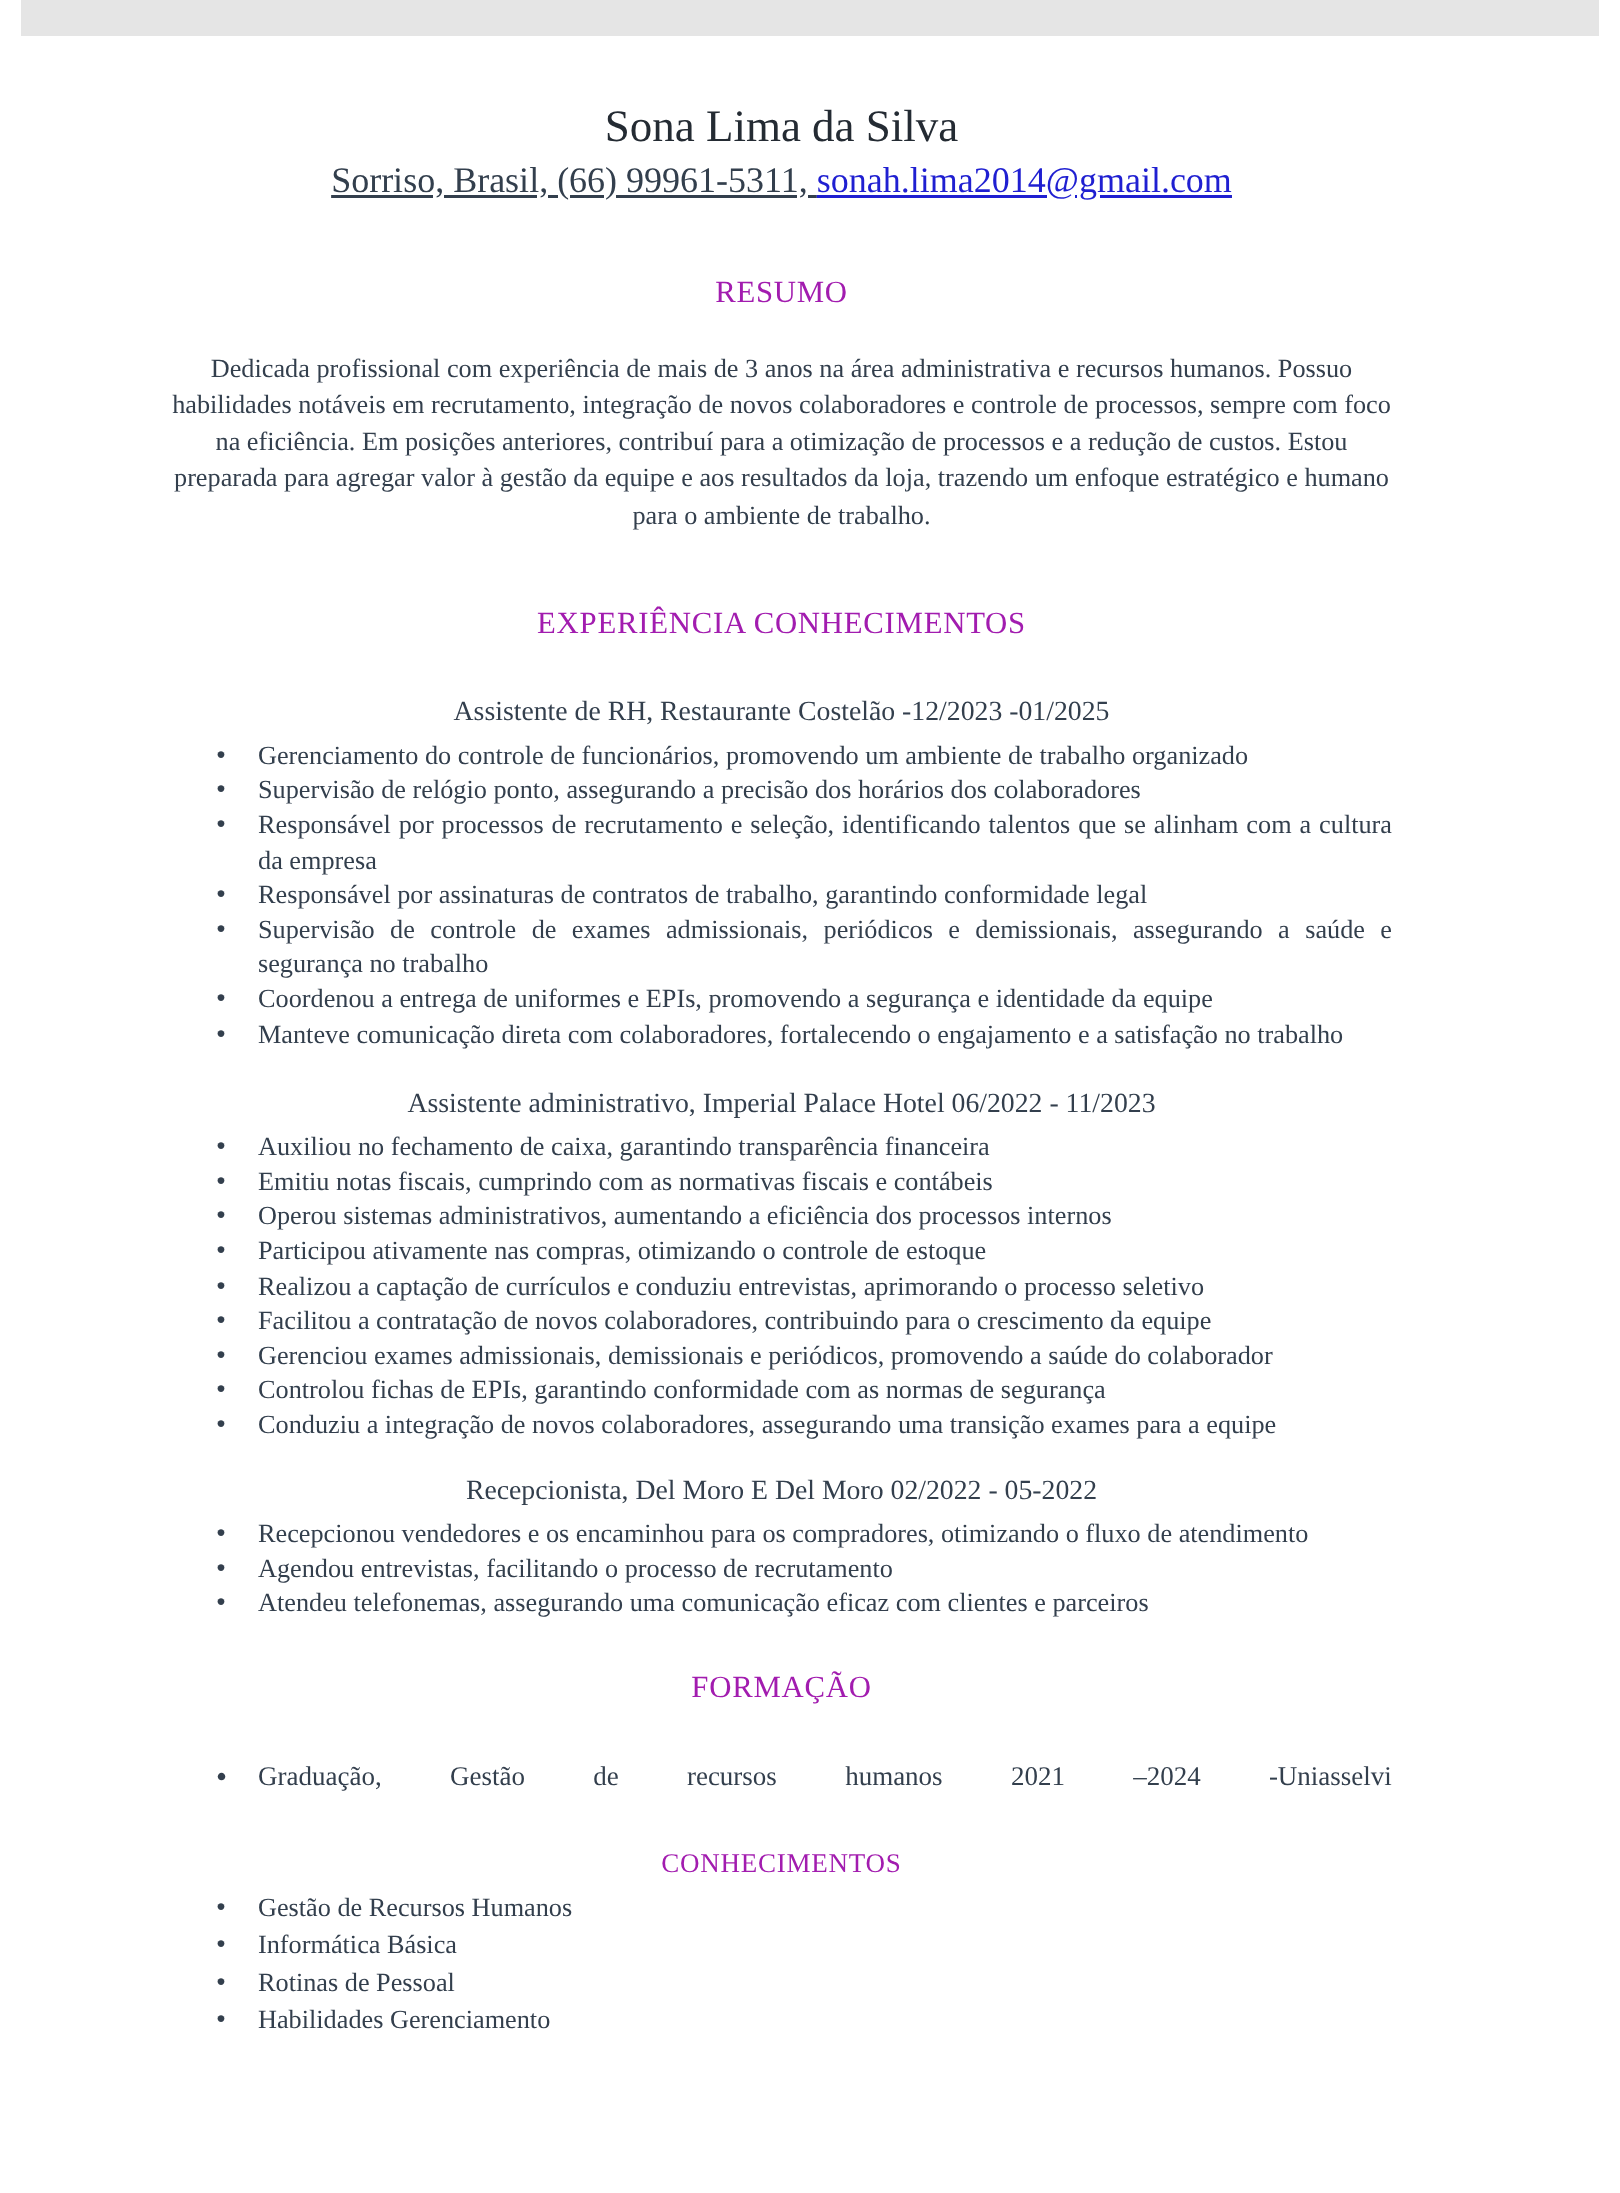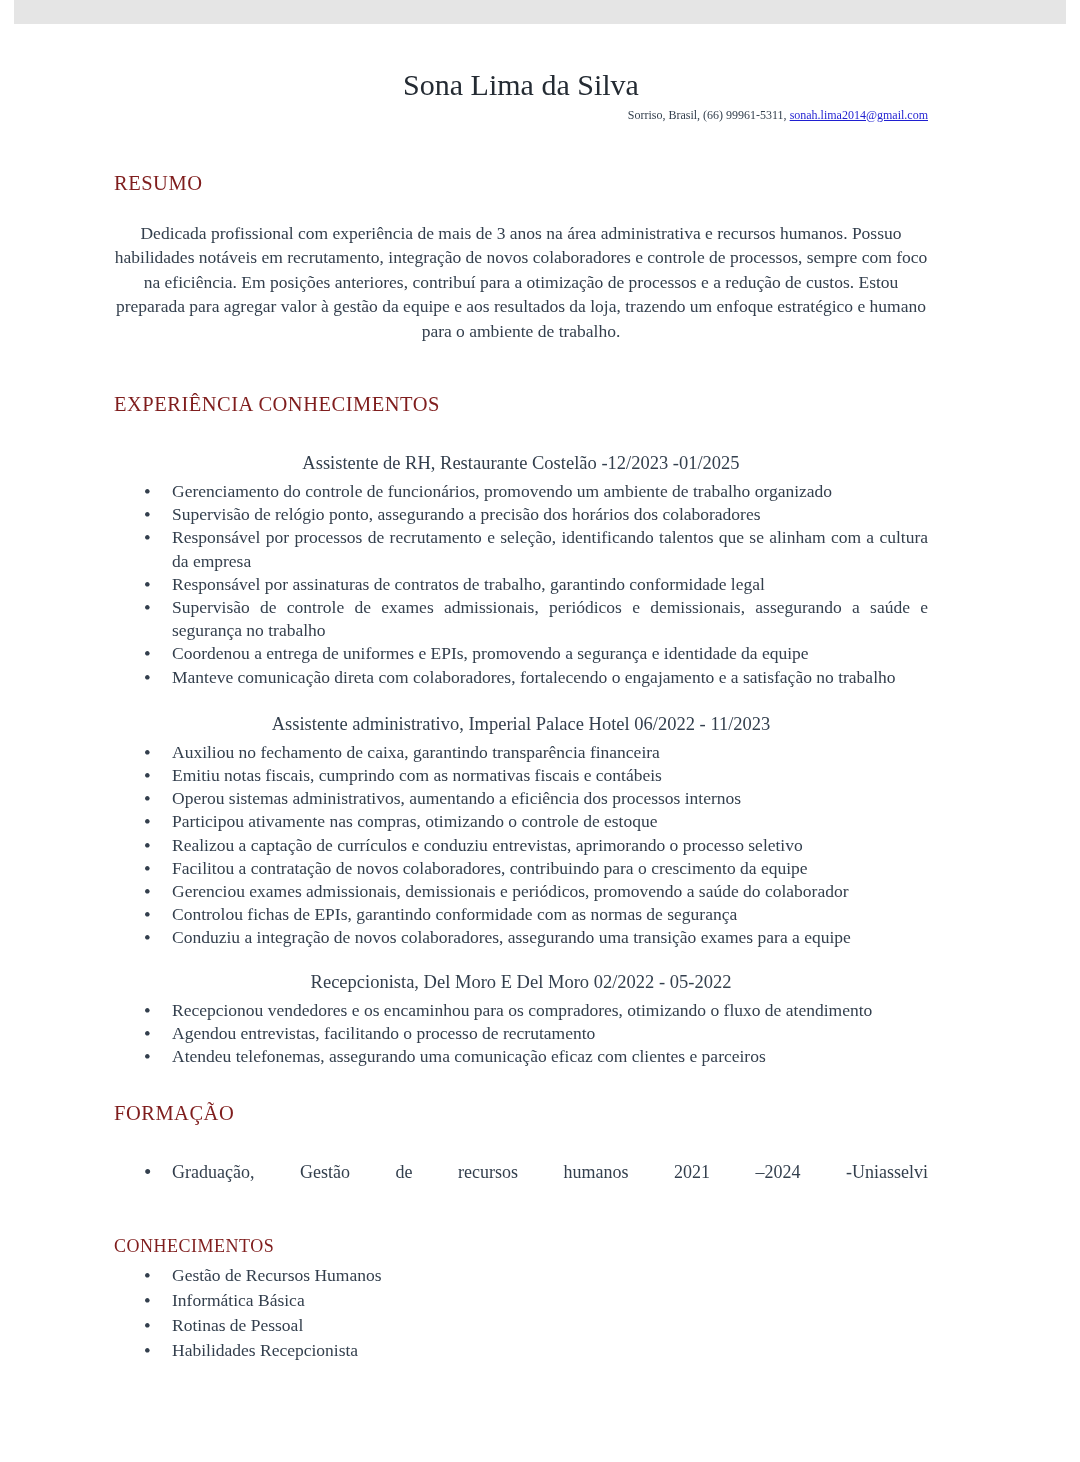--- a/index.html
+++ b/index.html
@@ -26,39 +26,41 @@
     padding: 44px 138px 40px 100px;
   }
   
   .name {
     text-align: center;
     font-size: 30px;
     color: #242b33;
     line-height: 1.15;
   }
   .contact {
-    text-align: right;
-    font-size: 12px;
+    text-align: center;
+    font-size: 24px;
     margin-top: 5px;
     color: #333f4d;
+    text-decoration: underline;
   }
   .contact a {
     color: #1f1fd1;
     text-decoration: underline;
   }
   
   .section-heading {
+    text-align: center;
     font-size: 20.5px;
-    color: #7f1d1d;
+    color: #a21caf;
     letter-spacing: 0.5px;
   }
   .h-resumo   { margin-top: 49px; }
   .h-exp      { margin-top: 50px; }
   .h-form     { margin-top: 34px; }
-  .h-conh     { margin-top: 52px; font-size: 18px; }
+  .h-conh     { margin-top: 36px; font-size: 18px; }
   .summary {
     margin-top: 26px;
     text-align: center;
     font-size: 17.5px;
     line-height: 24.5px;
   }
   .job-title {
     text-align: center;
     font-size: 18.5px;
     color: #333f4d;
@@ -171,17 +173,17 @@
         <span>–2024</span>
         <span>-Uniasselvi</span>
       </div>
     </div>
 
     <div class="section-heading h-conh">CONHECIMENTOS</div>
     <ul class="bullets skills skills-list">
       <li>Gestão de Recursos Humanos</li>
       <li>Informática Básica</li>
       <li>Rotinas de Pessoal</li>
-      <li>Habilidades Recepcionista</li>
+      <li>Habilidades Gerenciamento</li>
     </ul>
 
   </div>
 </div>
 
 </body></html>

